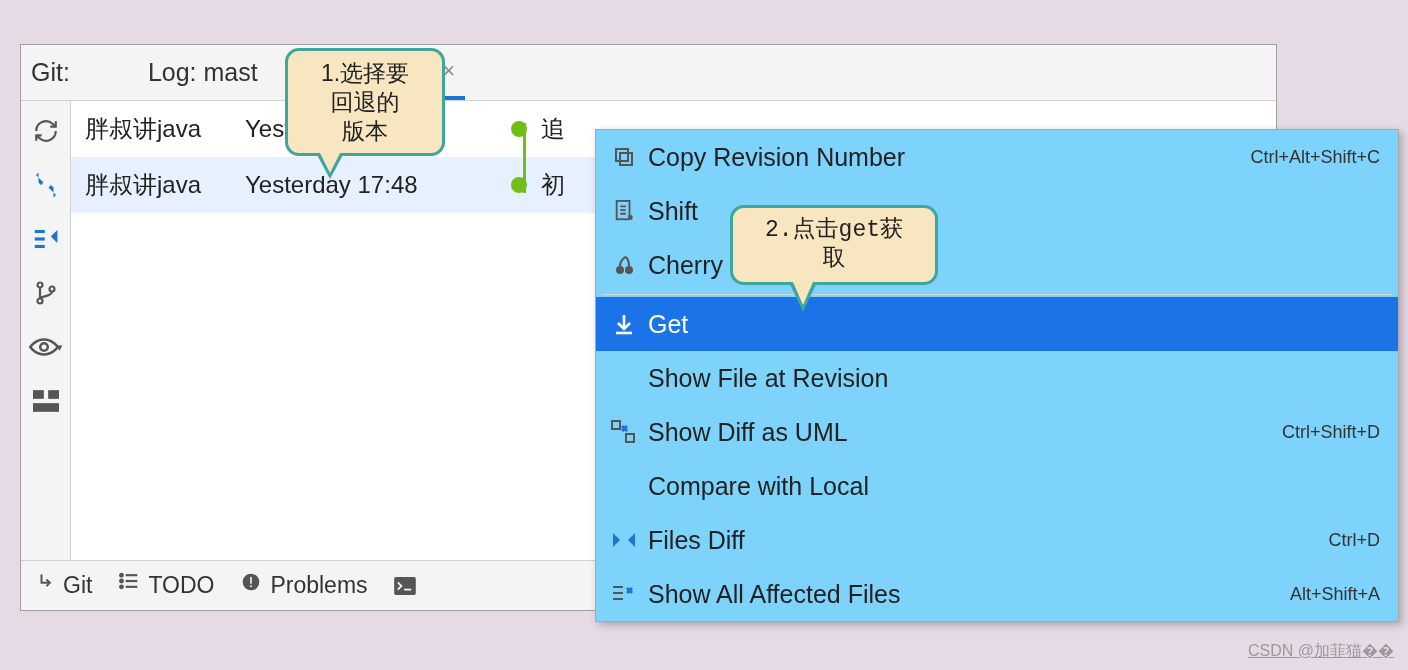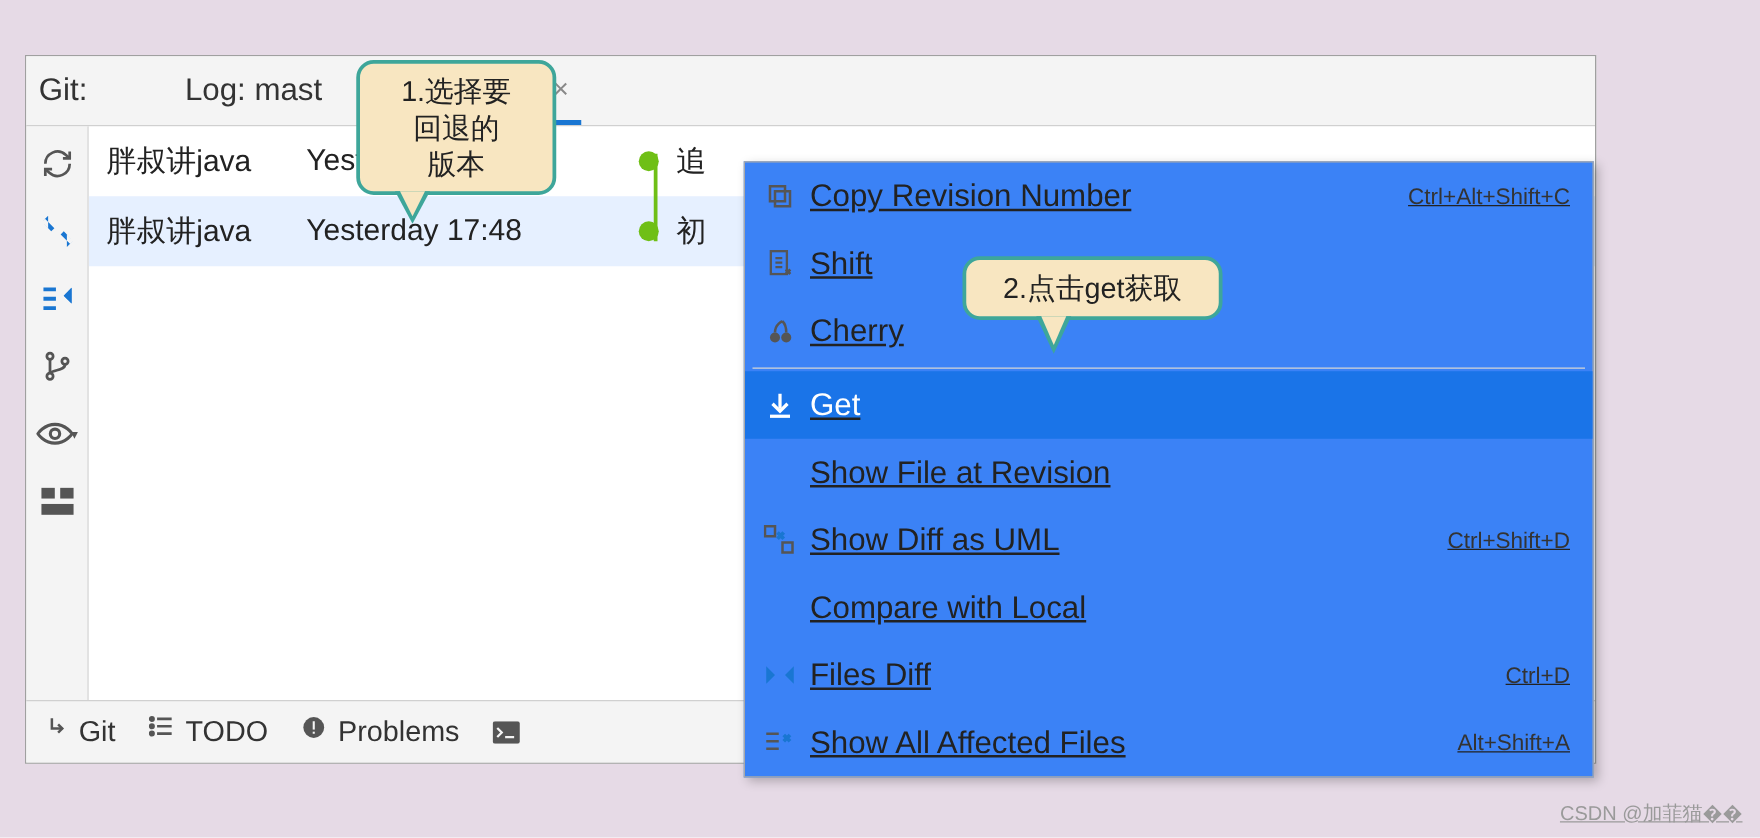--- a/index.html
+++ b/index.html
@@ -90,27 +90,26 @@
     font-size: 23px;
     background:#f4f4f4;
   }
   .bottombar .bitem { display:flex; align-items:flex-start; gap:8px; color:#333;}
   .bottombar .bico { color:#666; width:22px; display:inline-flex; justify-content:center;}
 
   
   .ctxmenu {
     position:absolute;
     left: 595px; top: 129px;
-    width: 680px;
-    background:#3b82f6;
+    width: 804px;
+    background:#7dd3fc;
     border:1px solid #a9a9a9;
     box-shadow: 3px 3px 8px rgba(0,0,0,.25);
     font-size: 25px;
     color:#222;
-    text-decoration:underline;
   }
   .ctxmenu .row {
     display:flex; align-items:center;
     height: 54px;
     padding: 0 18px 0 10px;
     white-space:nowrap;
   }
   .ctxmenu .row.sel { background:#1a74e8; color:#fff; }
   .ctxmenu .row .mico {
     width:36px; display:inline-flex; justify-content:center; color:#555;
@@ -142,21 +141,21 @@
     border-left:14px solid transparent;
     border-right:14px solid transparent;
     border-top:26px solid #3ea69a;
   }
   .co1 .tail::after{
     content:""; position:absolute; left:-10px; top:-26px;
     border-left:10px solid transparent;
     border-right:10px solid transparent;
     border-top:20px solid #f8e6c1;
   }
-  .co2 { left:770px; top:205px; width:208px;}
+  .co2 { left:730px; top:205px; width:208px;font-family:Liberation Mono, monospace;}
   .co2 .tail {
     left:56px; bottom:-30px;
     border-left:14px solid transparent;
     border-right:14px solid transparent;
     border-top:30px solid #3ea69a;
   }
   .co2 .tail::after{
     content:""; position:absolute; left:-10px; top:-30px;
     border-left:10px solid transparent;
     border-right:10px solid transparent;

